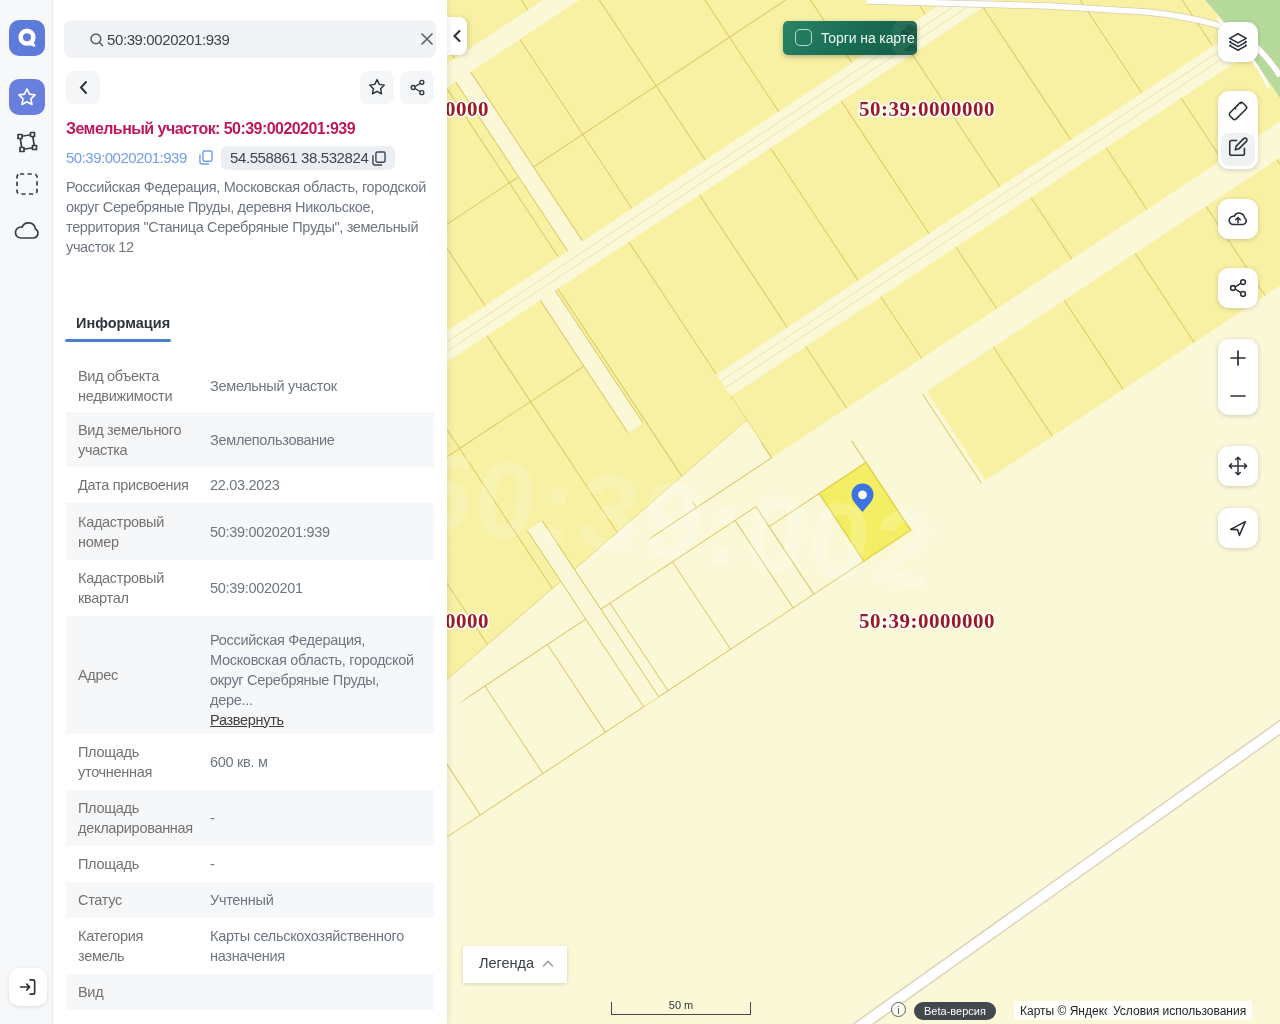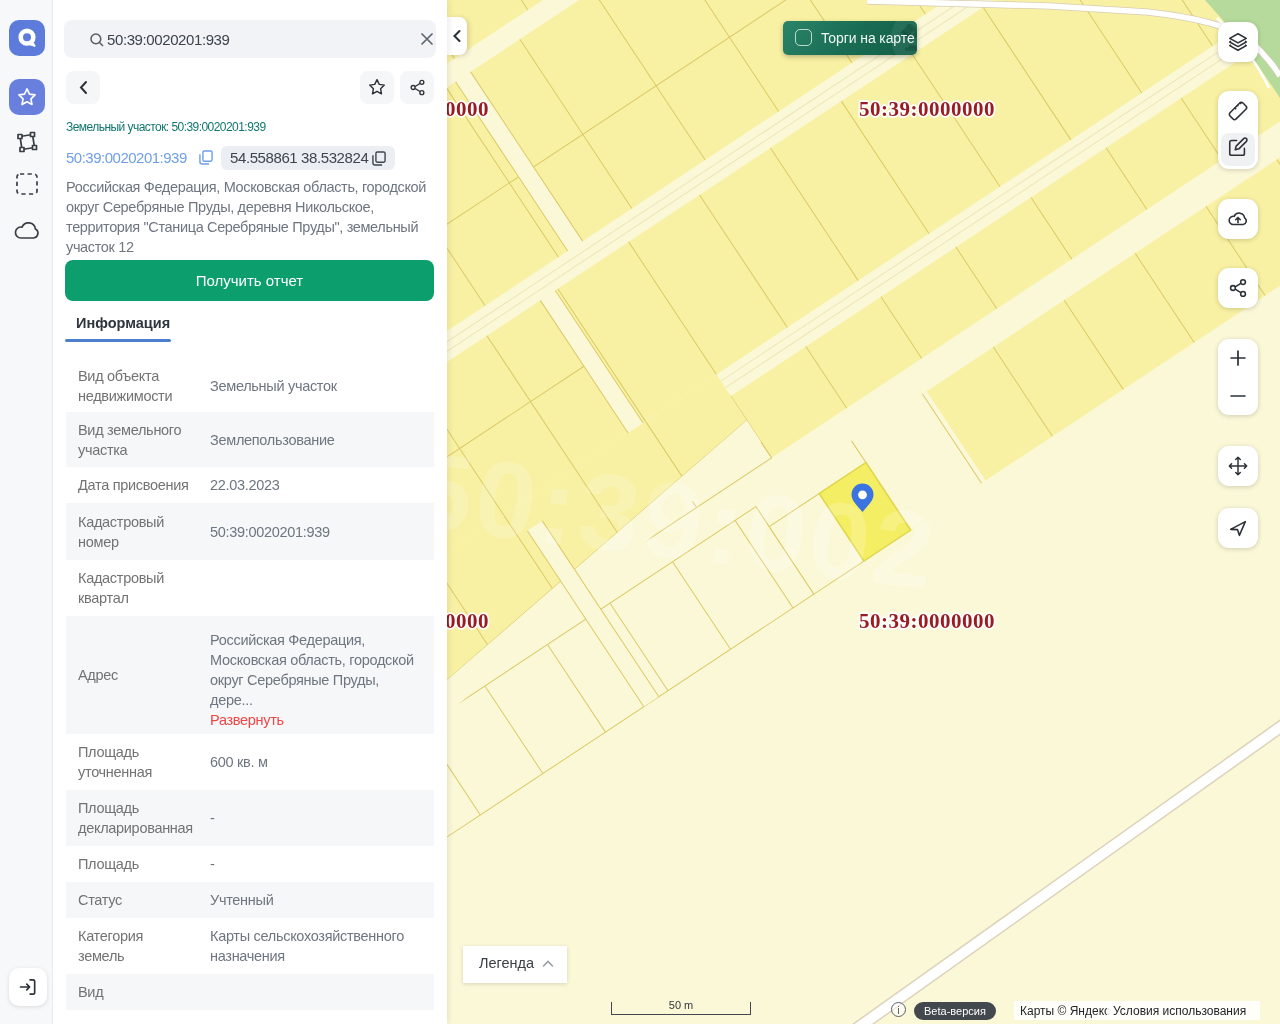--- a/index.html
+++ b/index.html
@@ -6,21 +6,21 @@
 .abs{position:absolute}
 #app{position:relative;width:1280px;height:1024px;background:#fff}
 
 #sidebar{position:absolute;left:0;top:0;width:53px;height:1024px;background:#f7f8fa;border-right:1px solid #e8eaee;z-index:30}
 .sq{position:absolute;left:9px;width:36px;height:36px;border-radius:10px}
 
 #panel{position:absolute;left:53px;top:0;width:394px;height:1024px;background:#fff;z-index:20;box-shadow:2px 0 6px rgba(0,0,0,.08)}
 #searchbar{position:absolute;left:11px;top:20px;width:372px;height:38px;background:#f1f3f6;border-radius:8px}
 #searchtext{position:absolute;left:43px;top:11px;font-size:15px;color:#3c434c;letter-spacing:-.4px}
 .hbtn{position:absolute;top:71px;width:34px;height:33px;background:#f4f6f8;border-radius:8px}
-#title{position:absolute;left:13px;top:120px;width:380px;font-size:12px;font-weight:normal;color:#0f766e;letter-spacing:-.55px}
+#title{position:absolute;left:13px;top:120px;width:380px;font-size:16px;font-weight:bold;color:#be185d;letter-spacing:-.55px}
 #chiplink{position:absolute;left:13px;top:149px;font-size:15px;color:#6f9fe8;letter-spacing:-.5px}
 #chipgray{position:absolute;left:168px;top:146px;width:174px;height:24px;background:#ebeef2;border-radius:6px;font-size:15px;color:#3e454e;letter-spacing:-.4px;padding:3px 0 0 9px}
 #addr{position:absolute;left:13px;top:177px;width:380px;font-size:14.5px;line-height:20px;color:#6e7681;letter-spacing:-.35px}
 #repbtn{position:absolute;left:12px;top:260px;width:369px;height:41px;background:#0c9e6c;border-radius:8px;color:#fff;font-size:15px;text-align:center;line-height:41px}
 #tab{position:absolute;left:23px;top:315px;font-size:14.5px;font-weight:bold;color:#2e353d}
 #tabline{position:absolute;left:12px;top:339px;width:106px;height:3px;background:#4d7fd1;border-radius:2px}
 
 .trow{position:absolute;left:13px;width:368px;display:flex}
 .trow.g{background:#f6f7f9}
 .tl{width:132px;padding:0 7px 0 12px;font-size:14.5px;color:#737373;line-height:20px;letter-spacing:-.3px;display:flex;flex-direction:column;justify-content:center}
@@ -33,21 +33,21 @@
 #torgi{position:absolute;left:336px;top:21px;width:134px;height:34px;border-radius:5px;background:linear-gradient(130deg,#2b8468 0%,#1a6f55 45%,#135c46 100%);box-shadow:0 2px 5px rgba(0,0,0,.25);overflow:hidden}
 #torgi .cb{position:absolute;left:12px;top:8px;width:17px;height:17px;border:1.6px solid rgba(235,250,242,.75);border-radius:5px}
 #torgi .lb{position:absolute;left:38px;top:8.5px;font-size:14px;color:#eef8f3;letter-spacing:-.1px}
 #collapse{position:absolute;left:0;top:17px;width:20px;height:38px;background:#fff;border-radius:0 8px 8px 0;box-shadow:2px 1px 5px rgba(0,0,0,.15)}
 #legend{position:absolute;left:16px;top:946px;width:104px;height:37px;background:#fff;border-radius:0;box-shadow:0 1px 4px rgba(0,0,0,.15)}
 #legend span{position:absolute;left:16px;top:9px;font-size:14.5px;color:#3a4047}
 #scale{position:absolute;left:164px;top:1002px;width:140px;height:13px;border-left:1.5px solid #44484e;border-right:1.5px solid #44484e;border-bottom:1.5px solid #44484e}
 #scale span{position:absolute;left:0;right:0;top:-3px;text-align:center;font-size:11px;color:#33363b}
 #beta{position:absolute;left:467px;top:1002px;height:18px;background:#43484e;border-radius:9px;color:#fff;font-size:11px;padding:3px 10px 0 10px}
 #attr1{position:absolute;left:567px;top:1001px;height:19px;background:rgba(255,255,255,.85);font-size:12px;color:#22262b;padding:3px 6px 0 6px}
-#attr2{position:absolute;left:660px;top:1001px;height:19px;background:rgba(255,255,255,.85);font-size:12px;color:#22262b;padding:3px 14px 0 6px}
+#attr2{position:absolute;left:660px;top:1001px;height:19px;background:rgba(255,255,255,.85);font-size:12px;color:#22262b;padding:3px 6px 0 6px}
 #infoi{position:absolute;left:444px;top:1002px;width:15px;height:15px;border:1.3px solid #5a5f66;border-radius:50%;color:#5a5f66;font-size:11px;text-align:center;line-height:14px;background:rgba(255,255,255,.6)}
 </style></head>
 <body>
 <div id="app">
 <div id="map">
 <svg width="833" height="1024" viewBox="0 0 833 1024" style="position:absolute;left:0;top:0">
         <rect width="833" height="1024" fill="#fbf8d8"></rect>
         <g transform="rotate(-33.5 0 837)">
           <rect x="-650" y="-260" width="1900" height="452" fill="#f8f1a3"></rect>
           <path d="M-650 60L1250 60M-620 -260L-620 192M-532 -260L-532 192M-444 -260L-444 192M-356 -260L-356 192M-268 -260L-268 192M-180 -260L-180 192M-92 -260L-92 192M-4 -260L-4 192M84 -260L84 192M172 -260L172 192M260 -260L260 192M348 -260L348 192M436 -260L436 192M524 -260L524 192M612 -260L612 192M700 -260L700 192M788 -260L788 192M876 -260L876 192M964 -260L964 192M1052 -260L1052 192M1140 -260L1140 192M1228 -260L1228 192" stroke="#dcca66" stroke-width="1" fill="none"></path>
@@ -242,45 +242,45 @@
   <svg class="abs" style="left:146px;top:150px" width="14" height="15" viewBox="0 0 15 16" fill="none" stroke="#6f9fe8" stroke-width="1.5">
         <rect x="4.2" y="1" width="9.8" height="11" rx="1.5"></rect>
         <path d="M10.8 15 H3.2 A2.2 2.2 0 0 1 1 12.8 V4.5"></path>
       </svg>
   <div id="chipgray">54.558861 38.532824</div>
   <svg class="abs" style="left:319px;top:151px" width="14" height="15" viewBox="0 0 15 16" fill="none" stroke="#3e454e" stroke-width="1.5">
         <rect x="4.2" y="1" width="9.8" height="11" rx="1.5"></rect>
         <path d="M10.8 15 H3.2 A2.2 2.2 0 0 1 1 12.8 V4.5"></path>
       </svg>
   <div id="addr">Российская Федерация, Московская область, городской<br>округ Серебряные Пруды, деревня Никольское,<br>территория "Станица Серебряные Пруды", земельный<br>участок 12</div>
-  <div id="repbtn">Получить отчет</div>
   <div id="tab">Информация</div>
   <div id="tabline"></div>
 <div class="trow" style="top:359px;height:53px">
         <div class="tl">Вид объекта недвижимости</div>
         <div class="tv">Земельный участок</div>
       </div>
 <div class="trow g" style="top:412px;height:55px">
         <div class="tl">Вид земельного участка</div>
         <div class="tv">Землепользование</div>
       </div>
 <div class="trow" style="top:467px;height:36px">
         <div class="tl">Дата присвоения</div>
         <div class="tv">22.03.2023</div>
       </div>
 <div class="trow g" style="top:503px;height:57px">
         <div class="tl">Кадастровый номер</div>
         <div class="tv">50:39:0020201:939</div>
       </div>
 <div class="trow" style="top:560px;height:56px">
         <div class="tl">Кадастровый квартал</div>
+        <div class="tv">50:39:0020201</div>
       </div>
 <div class="trow g" style="top:616px;height:118px">
         <div class="tl">Адрес</div>
-        <div class="tv vtop">Российская Федерация,<br>Московская область, городской<br>округ Серебряные Пруды,<br>дере...<br><span style="color:#ef4444;">Развернуть</span></div>
+        <div class="tv vtop">Российская Федерация,<br>Московская область, городской<br>округ Серебряные Пруды,<br>дере...<br><span style="color:#404040;text-decoration:underline">Развернуть</span></div>
       </div>
 <div class="trow" style="top:734px;height:56px">
         <div class="tl">Площадь уточненная</div>
         <div class="tv">600 кв. м</div>
       </div>
 <div class="trow g" style="top:790px;height:56px">
         <div class="tl">Площадь декларированная</div>
         <div class="tv">-</div>
       </div>
 <div class="trow" style="top:846px;height:36px">

